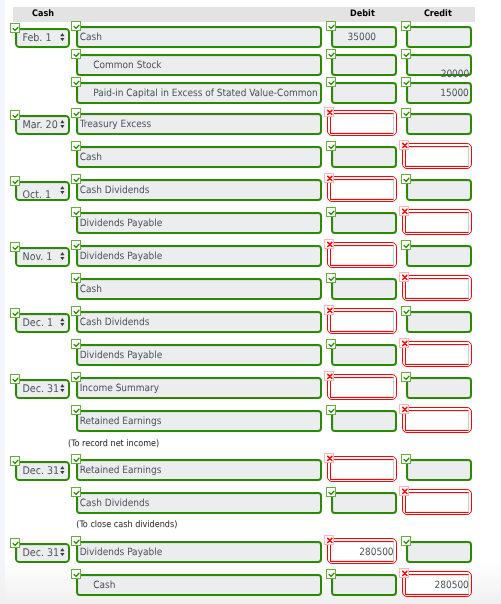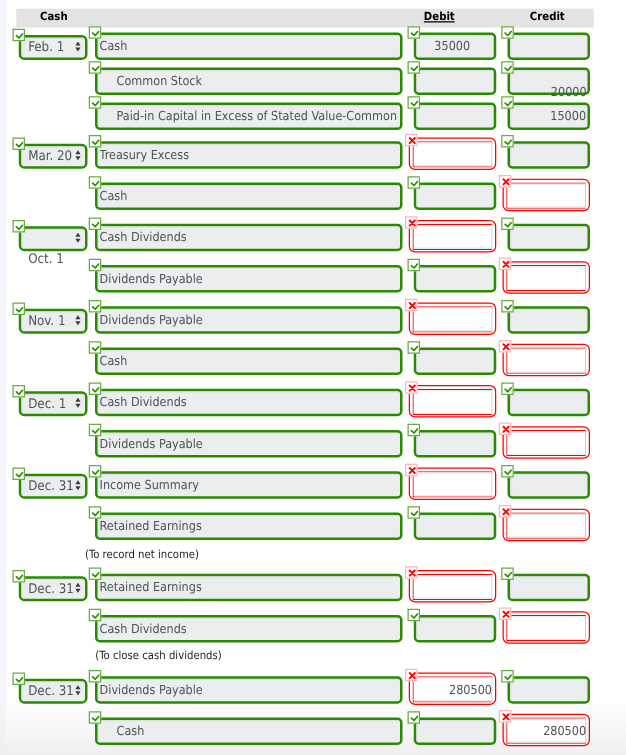--- a/index.html
+++ b/index.html
@@ -12,21 +12,21 @@
   #bottom-band{position:absolute;left:0;top:560px;width:501px;height:44px;z-index:0;pointer-events:none;
                background:linear-gradient(to bottom, rgba(240,240,240,0) 0%, rgba(240,240,240,0.55) 55%, rgba(239,239,239,1) 100%);}
 
   .journal{position:absolute;left:0;top:0;width:501px;height:604px;}
 
   
   .thead{position:absolute;left:13.1px;top:6.9px;width:461.7px;height:14.8px;background:#e3e3e3;}
   .thead span{position:absolute;font-weight:bold;font-size:9px;color:#000;top:2.6px;}
   .th-date{left:19.0px;}
   .th-acct{left:63.3px;}
-  .th-debit{left:326px;text-decoration:underline;}
+  .th-debit{left:337px;}
   .th-credit{left:410.8px;}
 
   
   .badge{position:absolute;width:10px;height:9.8px;box-sizing:border-box;background:#fff;z-index:6;}
   .badge.ok{border:1.25px solid #66ad3e;}
   .badge.no{border:1.3px solid #ffb5b5;}
   .badge svg{position:absolute;left:0;top:0;display:block;}
 
   
   .fld{position:absolute;box-sizing:border-box;height:22.9px;border-radius:4px;z-index:3;}
@@ -185,21 +185,21 @@
         </svg>
       </div>
       <div class="wrap" style="left: 402.04px; top: 142.7px; width: 70.05px; height: 26.1px;"></div>
       <div class="fld no" style="left: 404.7px; top: 145.5px; width: 64.45px;"></div>
       <div class="badge ok" style="left: 10.17px; top: 176.13px;">
         <svg width="10" height="9.8" viewBox="0 0 10 9.8">
           <path d="M2.1 4.45 L4.2 6.4 L6.95 3.25" stroke="#2a8a00" stroke-width="1.35" fill="none" stroke-linecap="round" stroke-linejoin="round"></path>
         </svg>
       </div>
       <div class="sel" style="left: 15.23px; top: 180.85px; width: 55.25px;"></div>
-      <div class="sel-lbl" style="left: 22.53px; top: 201px; text-align: right;">Oct. 1</div>
+      <div class="sel-lbl" style="left: 22.53px; top: 189px; text-align: right;">Oct. 1</div>
       <svg class="sel-arr" width="5" height="9" viewBox="0 0 5 9" style="left: 60.03px; top: 185.7px;">
         <path d="M2.35 0.1 L4.45 3.3 L0.25 3.3 Z" fill="#3a3a3a"></path>
         <path d="M2.35 8.2 L0.25 5.0 L4.45 5.0 Z" fill="#3a3a3a"></path>
       </svg>
       <div class="badge ok" style="left: 71.04px; top: 173.78px;">
         <svg width="10" height="9.8" viewBox="0 0 10 9.8">
           <path d="M2.1 4.45 L4.2 6.4 L6.95 3.25" stroke="#2a8a00" stroke-width="1.35" fill="none" stroke-linecap="round" stroke-linejoin="round"></path>
         </svg>
       </div>
       <div class="fld ok" style="left: 76.1px; top: 178.5px; width: 245.65px;"></div>

